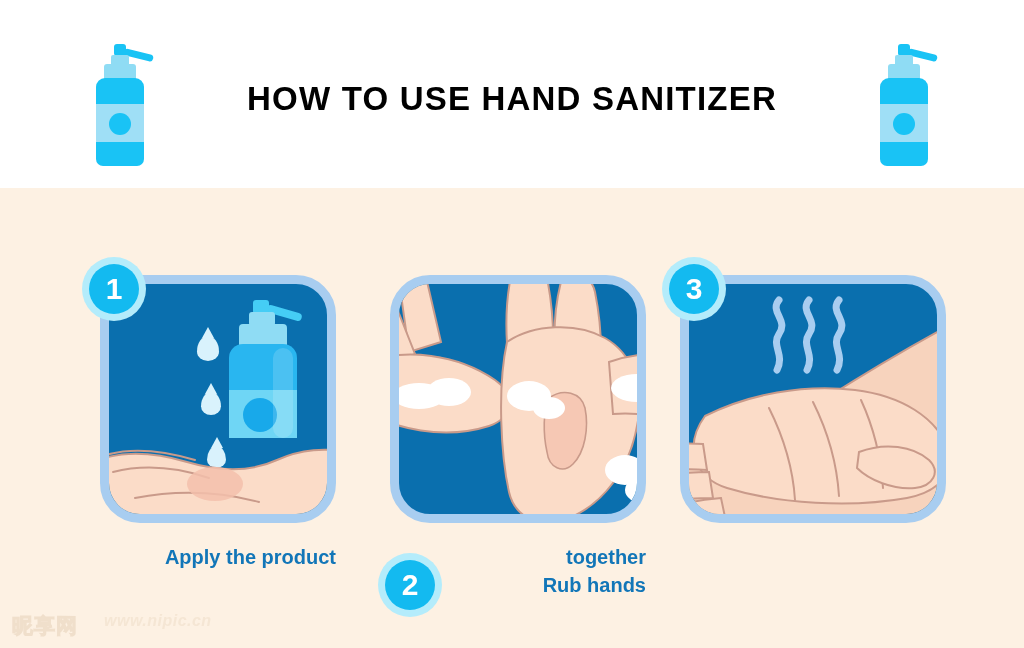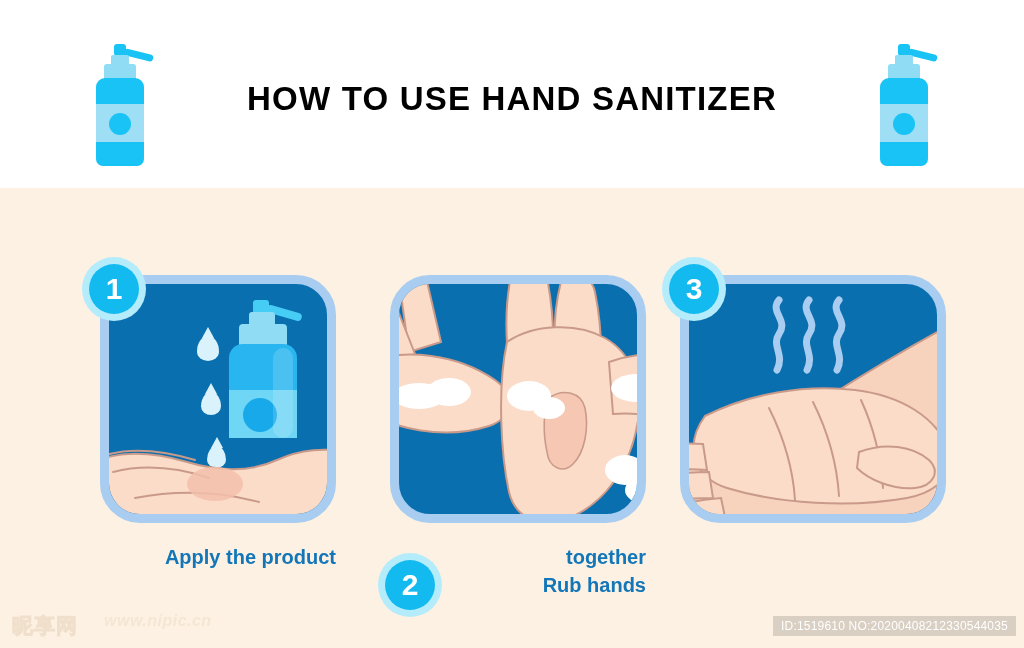--- a/index.html
+++ b/index.html
@@ -328,15 +328,14 @@
       </div>
     </div>
 
   </div>
 
   <div class="watermark">
     <span class="wm-cn">昵享网</span>
     <span class="wm-url">www.nipic.cn</span>
   </div>
 
-  <div class="id-bar">ID:1519610 NO:20200408212330544035</div>
 
 </div>
 
 </body></html>

